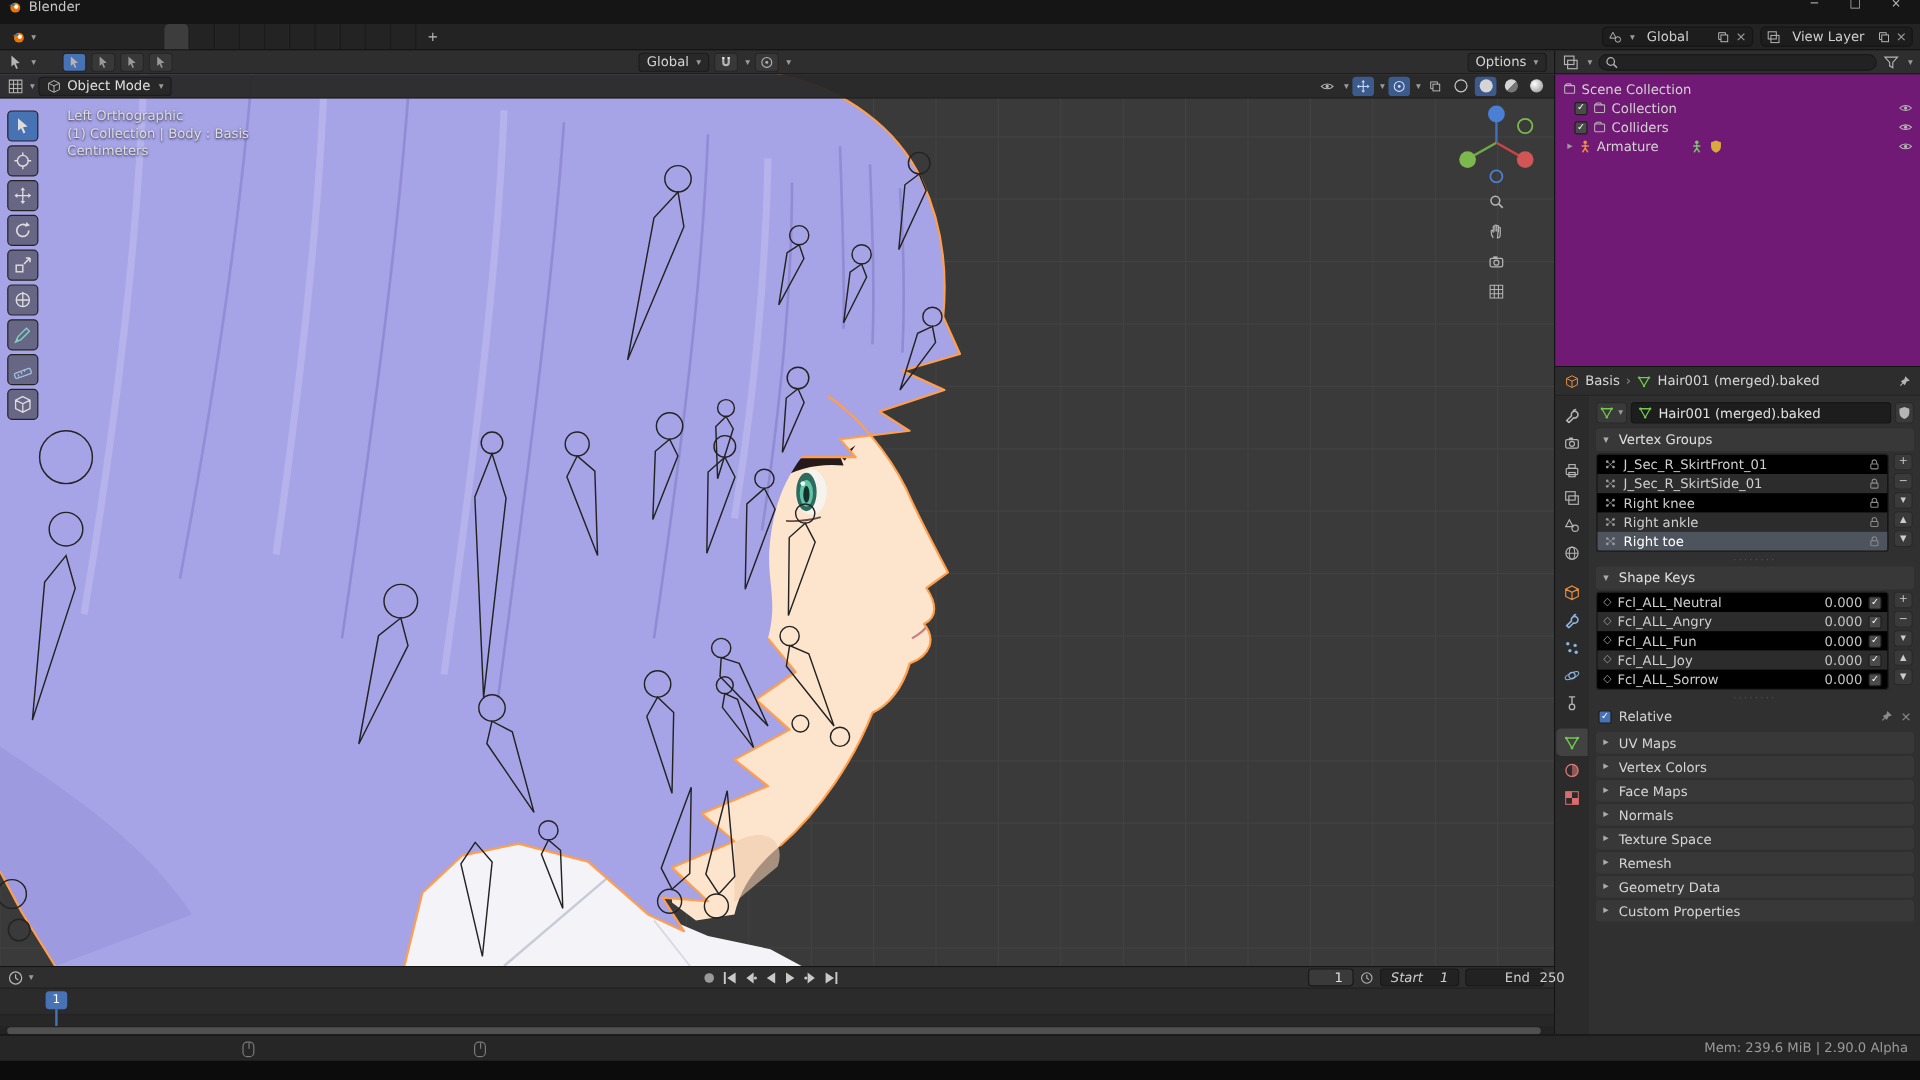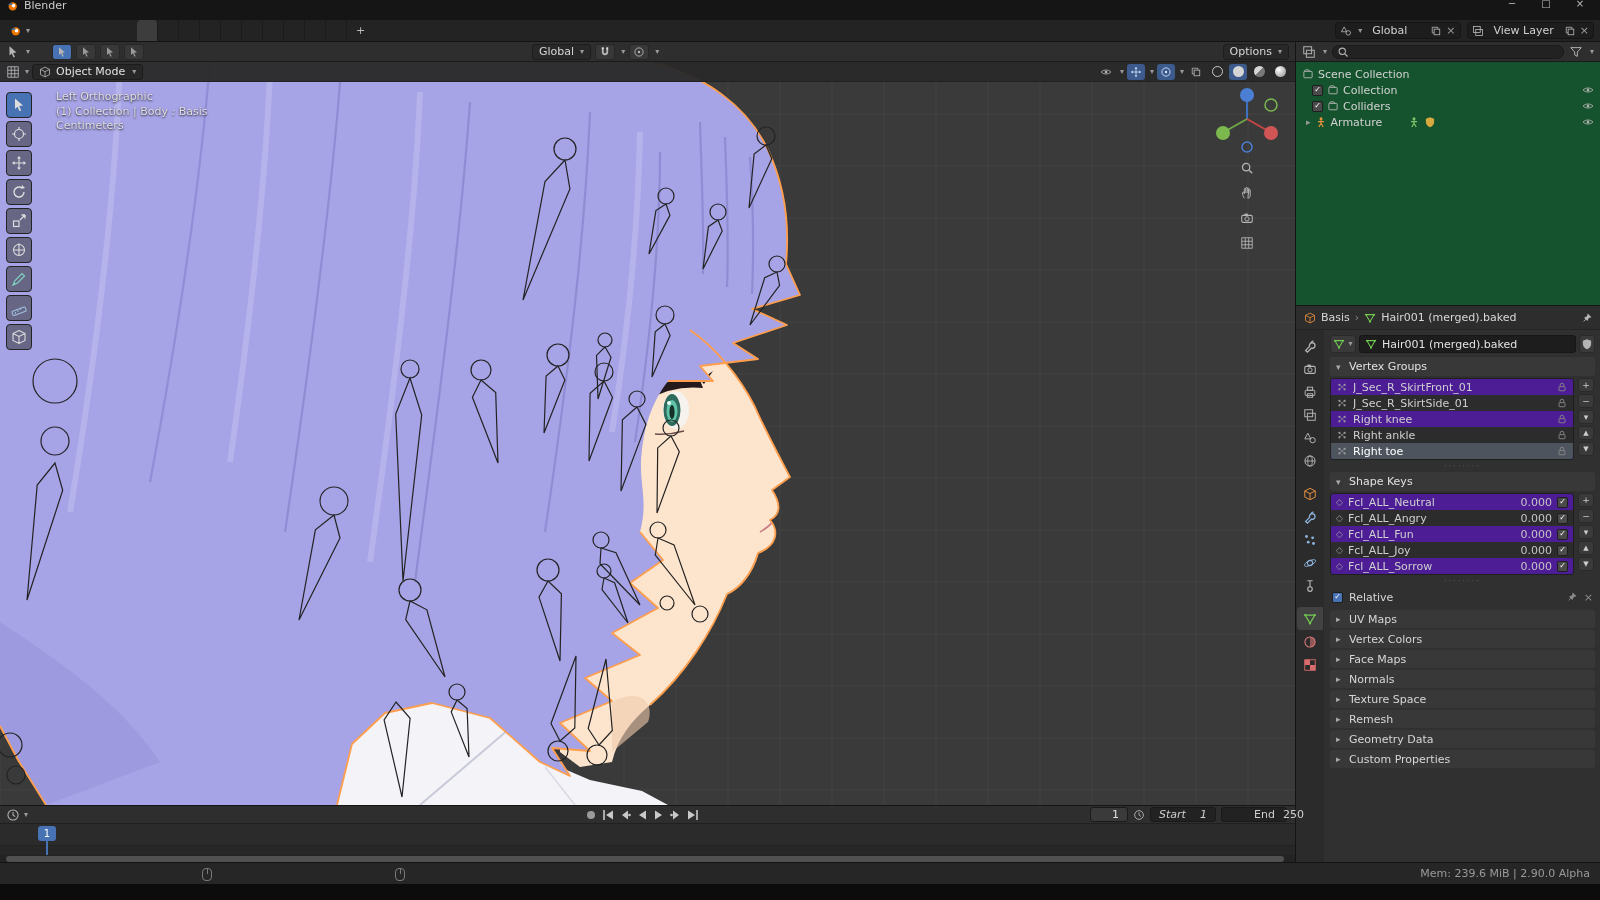--- a/index.html
+++ b/index.html
@@ -42,38 +42,38 @@
   .hdr-ic{width:18px;height:16px;display:flex;align-items:center;justify-content:center;border-radius:3px;}
   .hdr-ic.on{background:#3d5a8c;}
   .shade-dot{width:11px;height:11px;border-radius:50%;}
   #vp-toolbar{position:absolute;left:6px;top:30px;display:flex;flex-direction:column;gap:3px;z-index:4;}
   .tool-btn{width:26px;height:26px;background:#30303088;border:1px solid #242424;border-radius:4px;display:flex;align-items:center;justify-content:center;color:#ddd;}
   .tool-btn.active{background:var(--accent);}
   #vp-overlay{position:absolute;left:56px;top:28px;z-index:4;color:#dedede;text-shadow:0 1px 2px rgba(0,0,0,.8);line-height:14.5px;}
   #vp-gizmo{position:absolute;left:1212px;top:22px;z-index:4;display:flex;flex-direction:column;align-items:center;}
   .gz-btn{width:22px;height:22px;display:flex;align-items:center;justify-content:center;color:#c9c9c9;margin-top:3px;}
   
-  #outliner{left:1295px;top:62px;width:305px;height:243px;background:#14532d;border-left:1px solid #141414;padding:4px 0;}
+  #outliner{left:1295px;top:62px;width:305px;height:243px;background:#701a75;border-left:1px solid #141414;padding:4px 0;}
   .ol-row{display:flex;align-items:center;height:16px;gap:4px;padding:0 6px;color:#d2d2d2;}
   .ol-row .lbl{flex:0 1 auto;}
   .ol-row .fill{flex:1;}
   .cb{width:11px;height:11px;background:#4b4b4b;border:1px solid #1e1e1e;border-radius:2px;display:flex;align-items:center;justify-content:center;font-size:8px;color:#fff;line-height:1;}
   .cb.blue{background:var(--accent);}
   
   #props{left:1295px;top:305px;width:305px;height:557px;background:#303030;border-left:1px solid #141414;border-top:1px solid #141414;}
   #props-crumb{position:absolute;left:0;top:0;width:305px;height:24px;background:#2d2d2d;border-bottom:1px solid #242424;display:flex;align-items:center;gap:5px;padding:0 8px;color:#d8d8d8;}
   #props-tabs{position:absolute;left:0;top:24px;width:28px;height:533px;background:#2b2b2b;display:flex;flex-direction:column;align-items:center;padding-top:4px;}
   .ptab{width:26px;height:23px;display:flex;align-items:center;justify-content:center;border-radius:4px 0 0 4px;}
   .ptab.active{background:#424242;}
   .ptab-gap{height:10px;}
   #props-body{position:absolute;left:28px;top:24px;width:277px;height:533px;background:#303030;padding:5px 6px 0 6px;overflow:hidden;}
   .sec-hdr{display:flex;align-items:center;gap:5px;height:19px;background:#383838;border-radius:3px;margin-bottom:2px;padding:0 6px;color:#e0e0e0;}
   .sec-hdr .tri{color:#aaa;font-size:9px;width:8px;}
   .panel-row{display:flex;gap:3px;margin-bottom:4px;}
-  .listbox{flex:1;background:#4c1d95;border:1px solid #1f1f1f;border-radius:3px;overflow:hidden;}
+  .listbox{flex:1;background:#000000;border:1px solid #1f1f1f;border-radius:3px;overflow:hidden;}
   .list-row{display:flex;align-items:center;height:16px;gap:5px;padding:0 5px;color:#cfcfcf;}
   .list-row:nth-child(even){background:#2c2c2c;}
   .list-row.selected{background:#4e545e;color:#fff;justify-content:flex-end;}
   .list-row .nm{flex:1;white-space:nowrap;overflow:hidden;}
   .list-row .val{width:42px;text-align:right;color:#c4c4c4;}
   .btncol{width:18px;display:flex;flex-direction:column;gap:2px;align-items:center;}
   .mini-btn{width:16px;height:14px;background:#3a3a3a;border:1px solid #2a2a2a;border-radius:3px;display:flex;align-items:center;justify-content:center;color:#ccc;font-size:9px;line-height:1;}
   .grip{text-align:center;color:#555;font-size:8px;letter-spacing:2px;height:8px;line-height:6px;}
   .prop-check-row{display:flex;align-items:center;gap:6px;height:20px;padding:0 2px;margin-bottom:3px;color:#d6d6d6;}
   .collapsed{display:flex;align-items:center;gap:5px;height:18px;background:#383838;border-radius:3px;margin-bottom:2px;padding:0 6px;color:#d6d6d6;}

